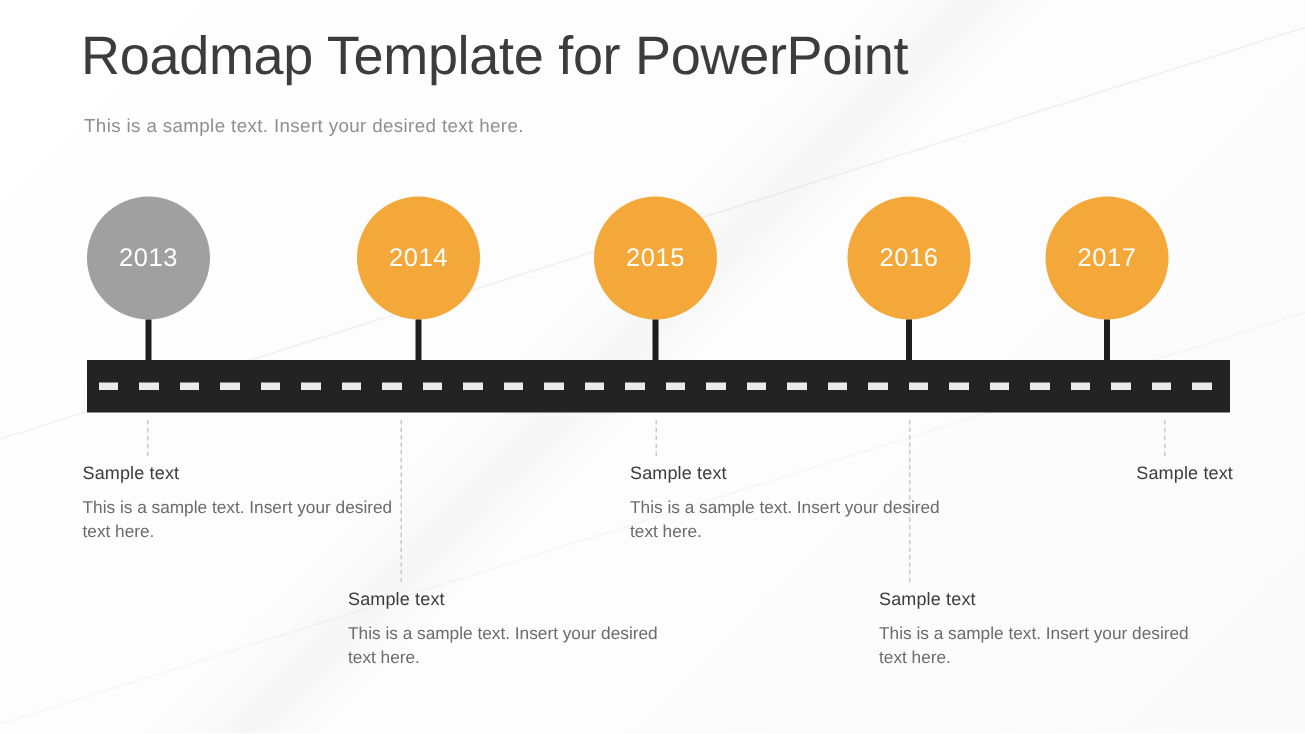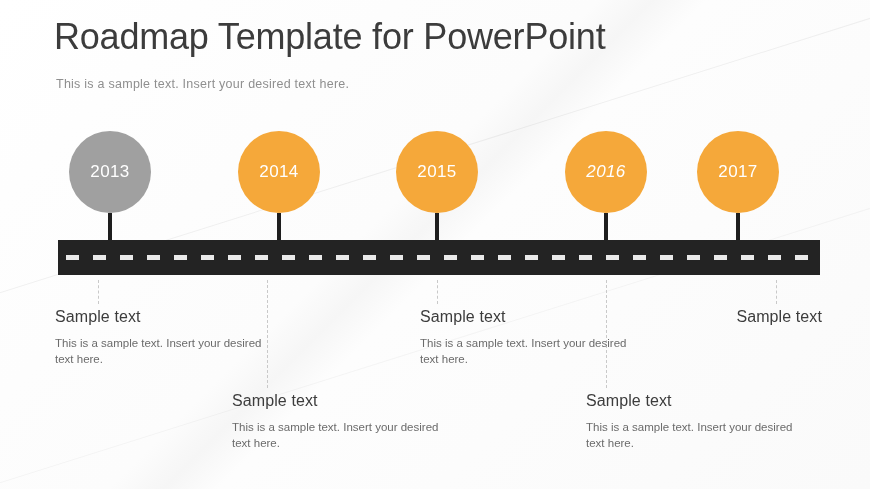--- a/index.html
+++ b/index.html
@@ -138,21 +138,21 @@
     width: 0;
     border-left: 1px dashed #c9c9c9;
   }
 
   
   .text-block {
     position: absolute;
     width: 210px;
   }
   .text-block .tb-heading {
-    font-size: 16px;
+    font-size: 12px;
     font-weight: 400;
     color: #3c3c3c;
     letter-spacing: 0.1px;
     margin-bottom: 9px;
     white-space: nowrap;
   }
   .text-block .tb-body {
     font-size: 11.5px;
     font-weight: 400;
     color: #6b6b6b;
@@ -177,34 +177,34 @@
 
   <div id="connector-layer">
       <div class="connector" style="left: 98px; top: 280px; height: 24px; border-left-color: rgb(201, 201, 201);"></div>
       <div class="connector" style="left: 267px; top: 280px; height: 108px; border-left-color: rgb(201, 201, 201);"></div>
       <div class="connector" style="left: 437px; top: 280px; height: 24px; border-left-color: rgb(201, 201, 201);"></div>
       <div class="connector" style="left: 606px; top: 280px; height: 108px; border-left-color: rgb(201, 201, 201);"></div>
       <div class="connector" style="left: 776px; top: 280px; height: 24px; border-left-color: rgb(201, 201, 201);"></div>
     </div>
 
   <div id="milestone-layer">
-      <div class="milestone" style="left: 69px;">
+      <div class="milestone" style="left: 58px;">
         <div class="bubble" style="background: rgb(160, 160, 160);">2013</div>
         <div class="stem"></div>
       </div>
       <div class="milestone" style="left: 238px;">
         <div class="bubble" style="background: rgb(245, 168, 58);">2014</div>
         <div class="stem"></div>
       </div>
       <div class="milestone" style="left: 396px;">
         <div class="bubble" style="background: rgb(245, 168, 58); text-align: center;">2015</div>
         <div class="stem"></div>
       </div>
       <div class="milestone" style="left: 565px;">
-        <div class="bubble" style="background: rgb(245, 168, 58); font-style: italic;">2016</div>
+        <div class="bubble" style="background: rgb(245, 168, 58);">2016</div>
         <div class="stem"></div>
       </div>
       <div class="milestone" style="left: 697px;">
         <div class="bubble" style="background: rgb(245, 168, 58);">2017</div>
         <div class="stem"></div>
       </div>
     </div>
 
   <div class="road-bar">
     <div class="road-dashes"></div>

